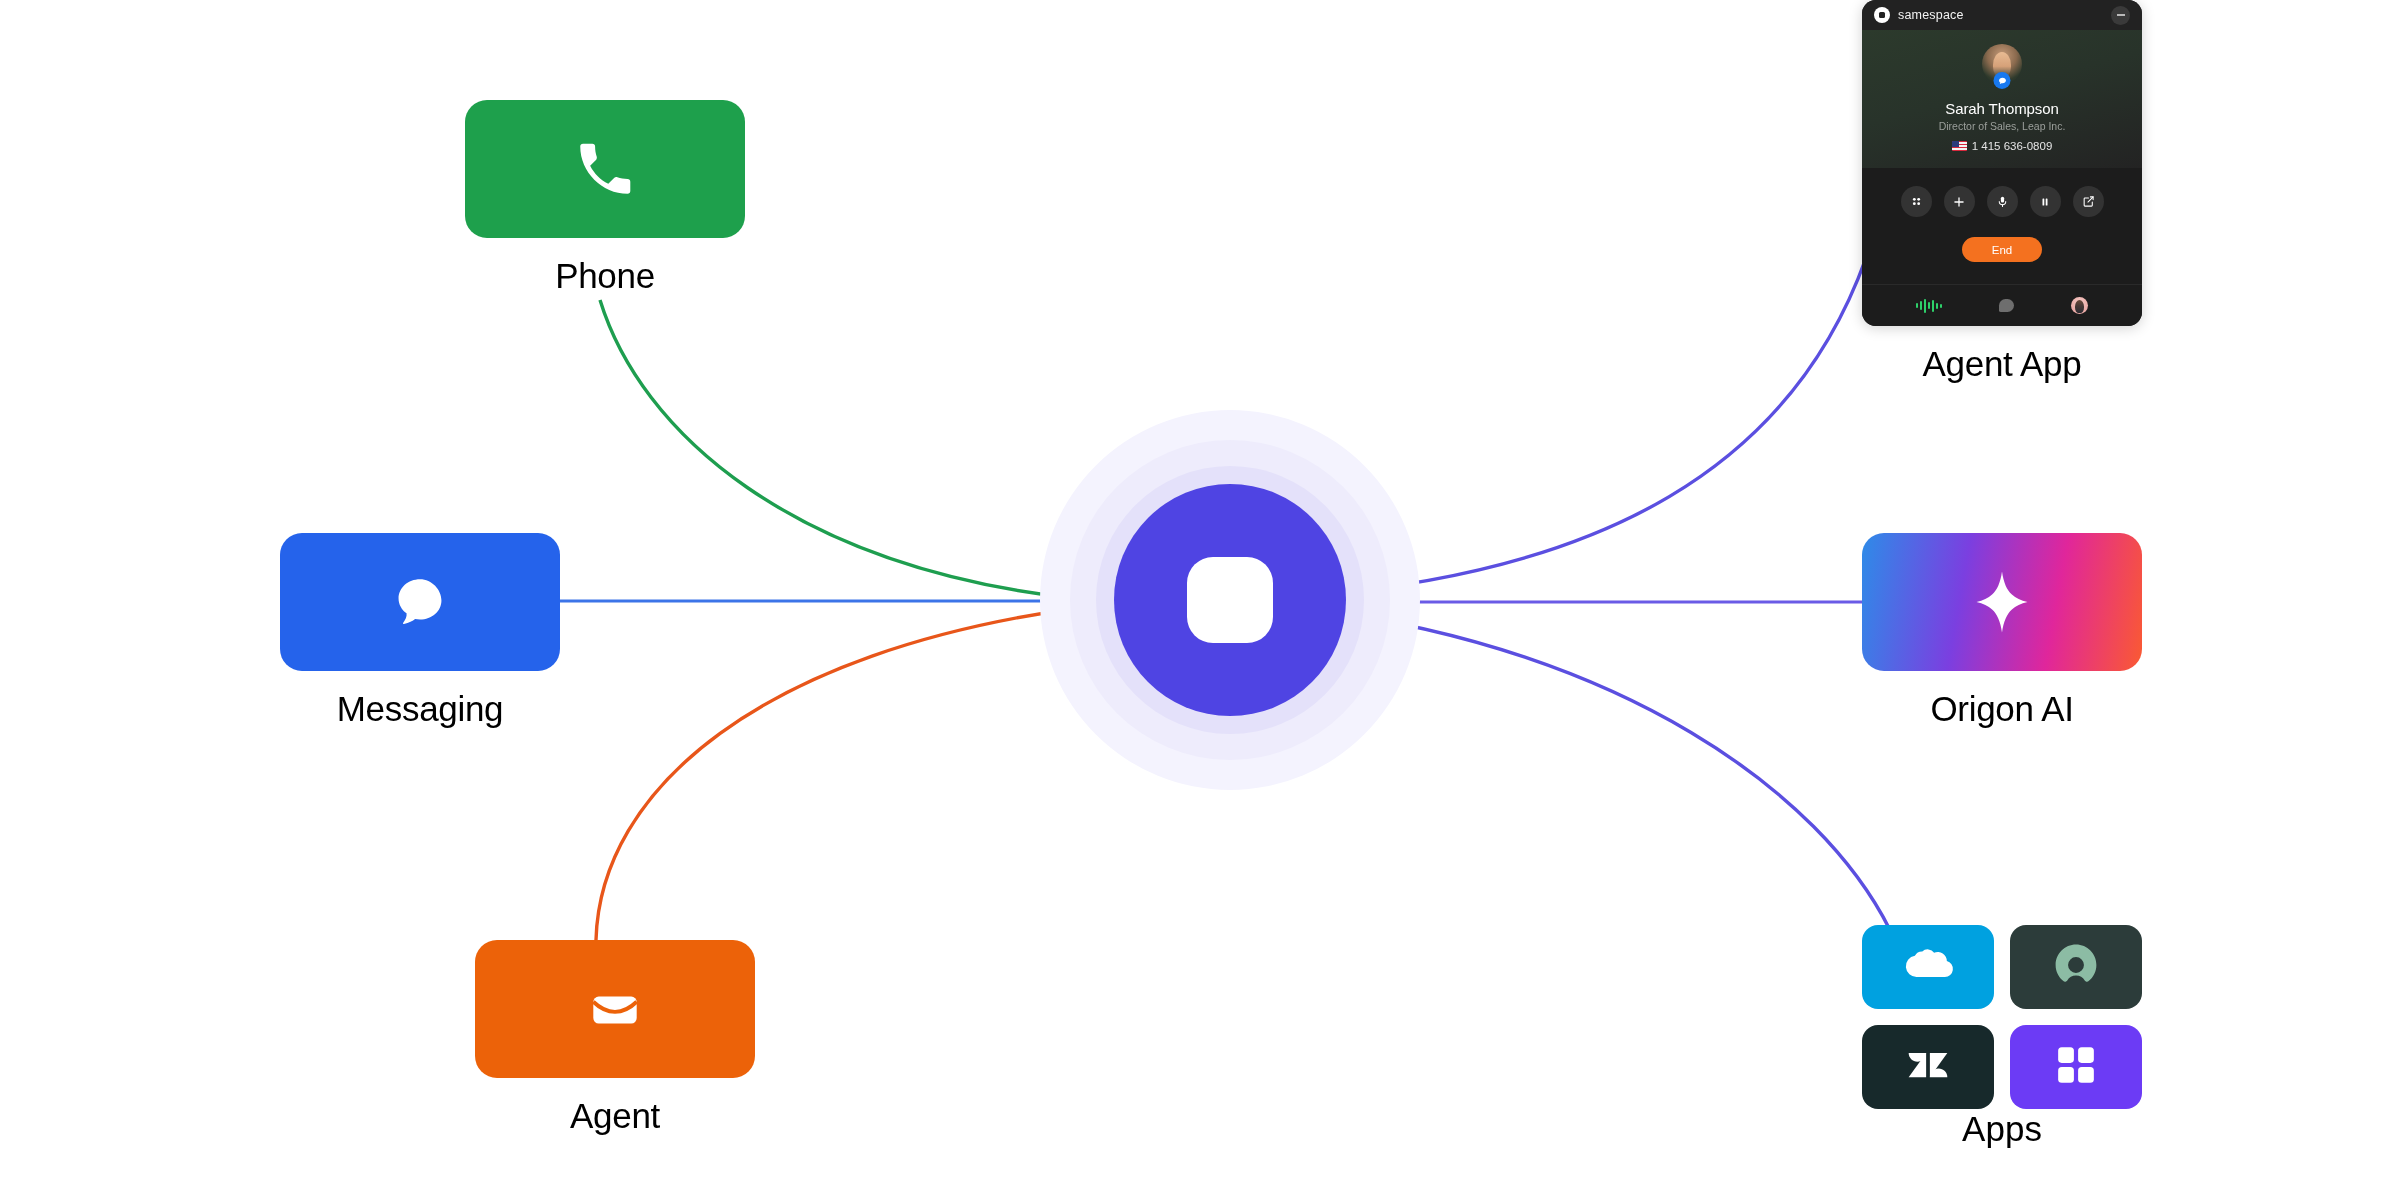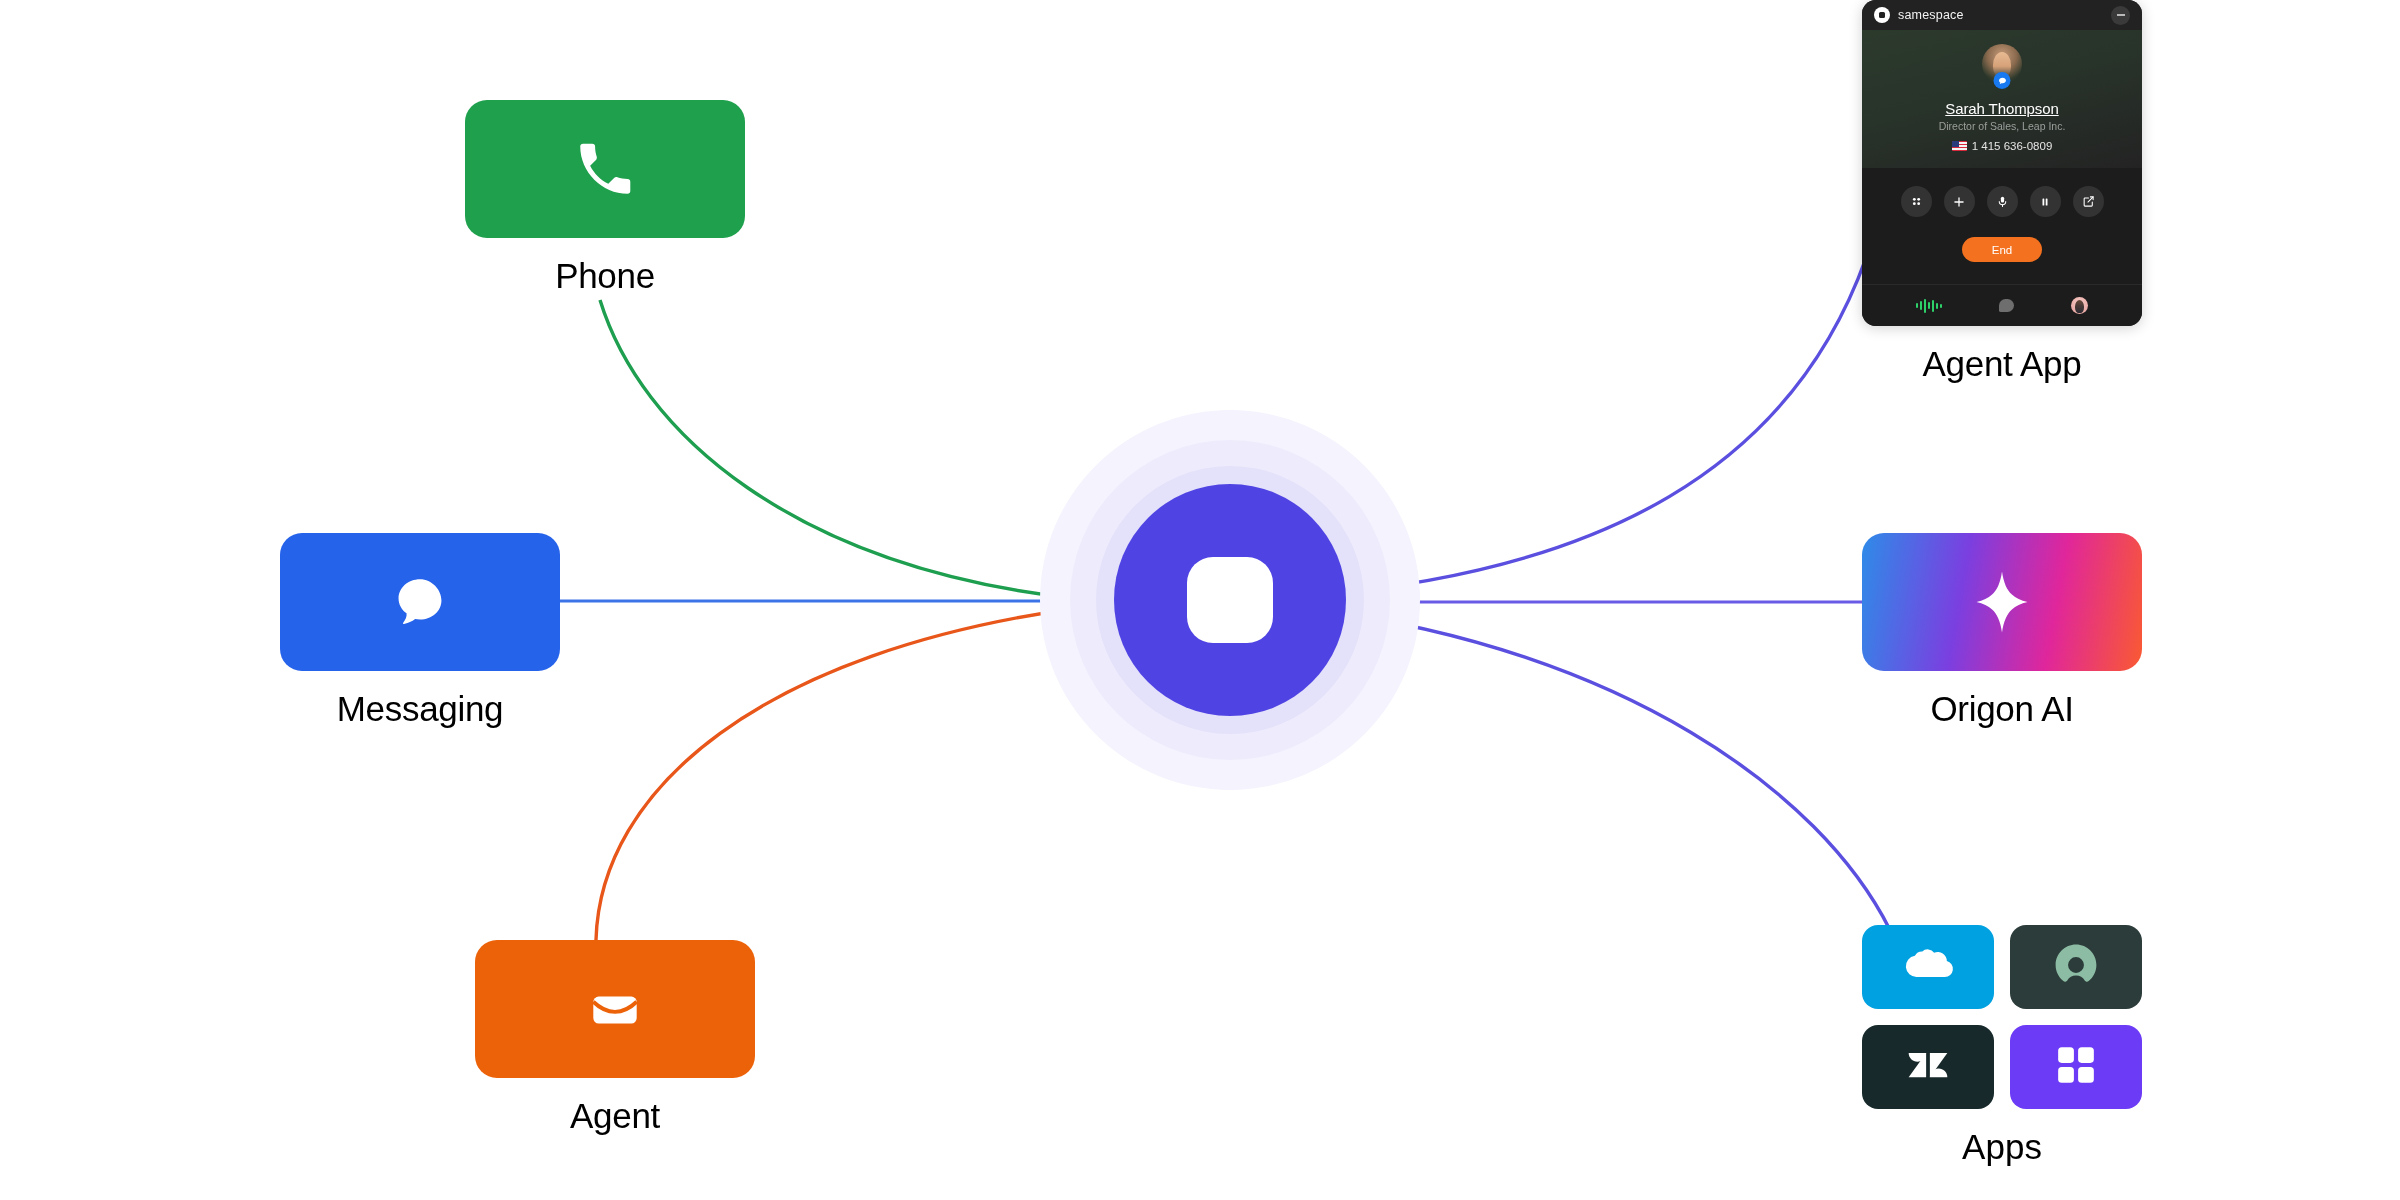--- a/index.html
+++ b/index.html
@@ -77,21 +77,21 @@
   .avatar::after {
     content:""; position:absolute; left:11px; top:8px; width:18px; height:26px;
     border-radius: 50% 50% 44% 44%;
     background: linear-gradient(180deg,#e8bb93 0%, #d6a179 55%, #3b4236 100%);
   }
   .avatar-badge {
     position: absolute; left: 50%; bottom: -5px; transform: translateX(-50%);
     width: 17px; height: 17px; border-radius: 50%; background: #1879f0;
     display: flex; align-items: center; justify-content: center;
   }
-  .pp-name { font-size: 15px; color: #ffffff; margin-top: 16px; letter-spacing: -.1px; text-decoration: underline; }
+  .pp-name { font-size: 15px; color: #ffffff; margin-top: 16px; letter-spacing: -.1px; }
   .pp-role { font-size: 10.5px; color: #9b9f9b; margin-top: 3px; }
   .pp-phone { font-size: 11.5px; color: #e4e4e4; margin-top: 8px;
               display:flex; align-items:center; justify-content:center; gap:5px; }
   .flag { width: 15px; height: 10px; border-radius: 1px; position: relative; overflow:hidden;
           background: repeating-linear-gradient(180deg,#d7283c 0 1.45px,#f4f4f4 1.45px 2.9px); flex:none; }
   .flag::after { content:""; position:absolute; left:0; top:0; width:7px; height:5.6px; background:#2a3b7a; }
 
   .pp-controls { padding: 18px 0 0; display: flex; justify-content: center; gap: 12px; }
   .ctl { width: 31px; height: 31px; border-radius: 50%; background: #333333;
          display: flex; align-items: center; justify-content: center; }
@@ -112,21 +112,21 @@
     position: relative; overflow: hidden; }
   .foot-avatar::after { content:""; position:absolute; left:4px; top:3px; width:9px; height:13px;
     border-radius:50% 50% 40% 40%; background: linear-gradient(180deg,#6b4a3a 0%, #4a3a36 40%, #2c2c33 100%); }
 
   
   #apps-node { position: absolute; left: 1862px; top: 925px; }
   .apps-grid { display: grid; grid-template-columns: 132px 132px; grid-gap: 16px; }
   .app-tile { width: 132px; height: 84px; border-radius: 16px;
               display: flex; align-items: center; justify-content: center; }
 
-  .label-apps { margin-top: 18px; font-size: 35px; color:#000; text-align:center; }
+  .label-apps { font-size: 35px; color:#000; text-align:center; }
 </style>
 </head>
 <body>
 
 <div id="stage">
 
   <svg id="links" viewBox="0 0 2400 1200" preserveAspectRatio="none">
 
     <path d="M 600 300 C 640 430 790 570 1088 600" fill="none" stroke="#1E9E4F" stroke-width="3.4"></path>
 

